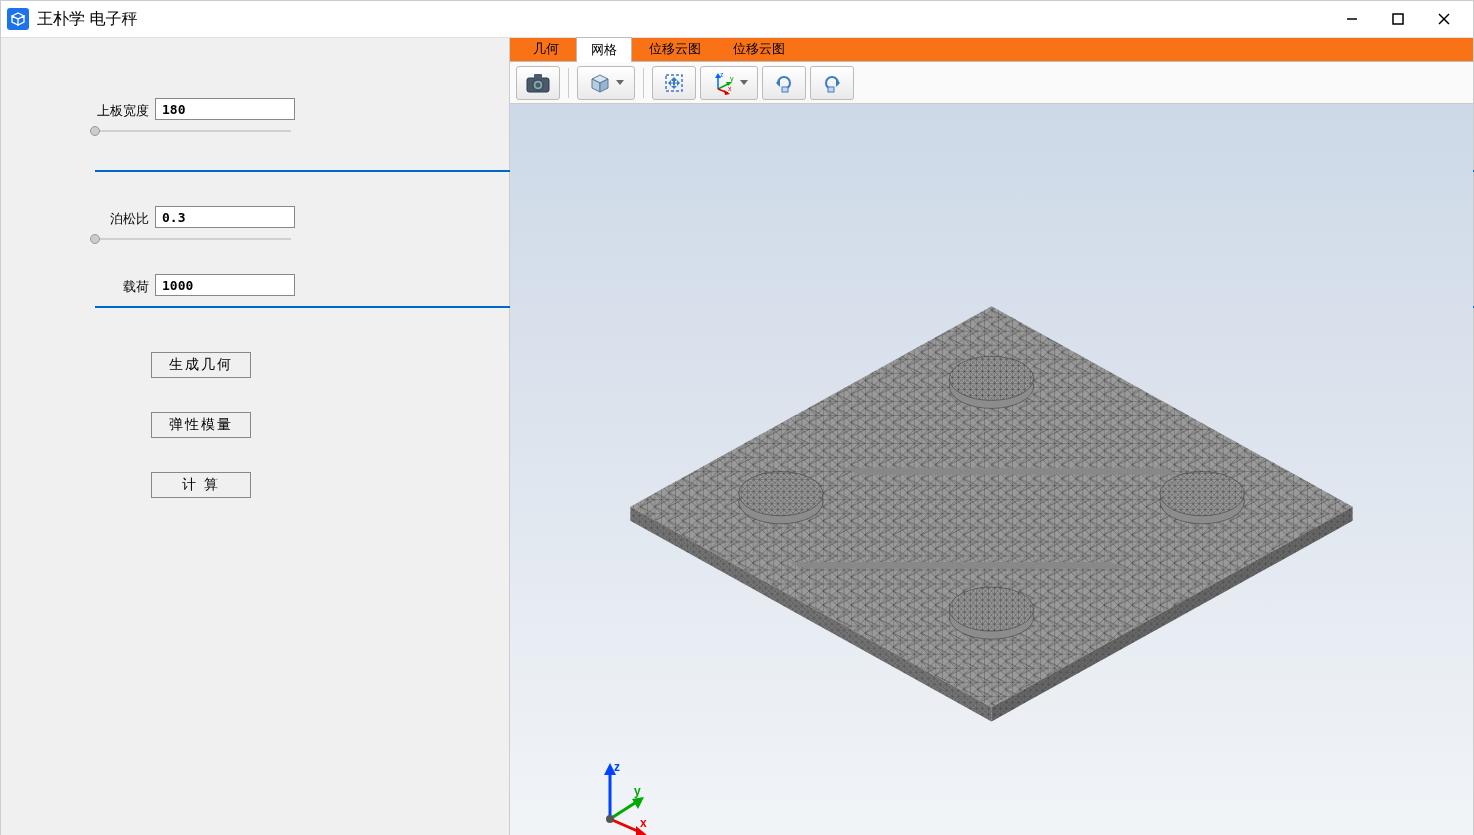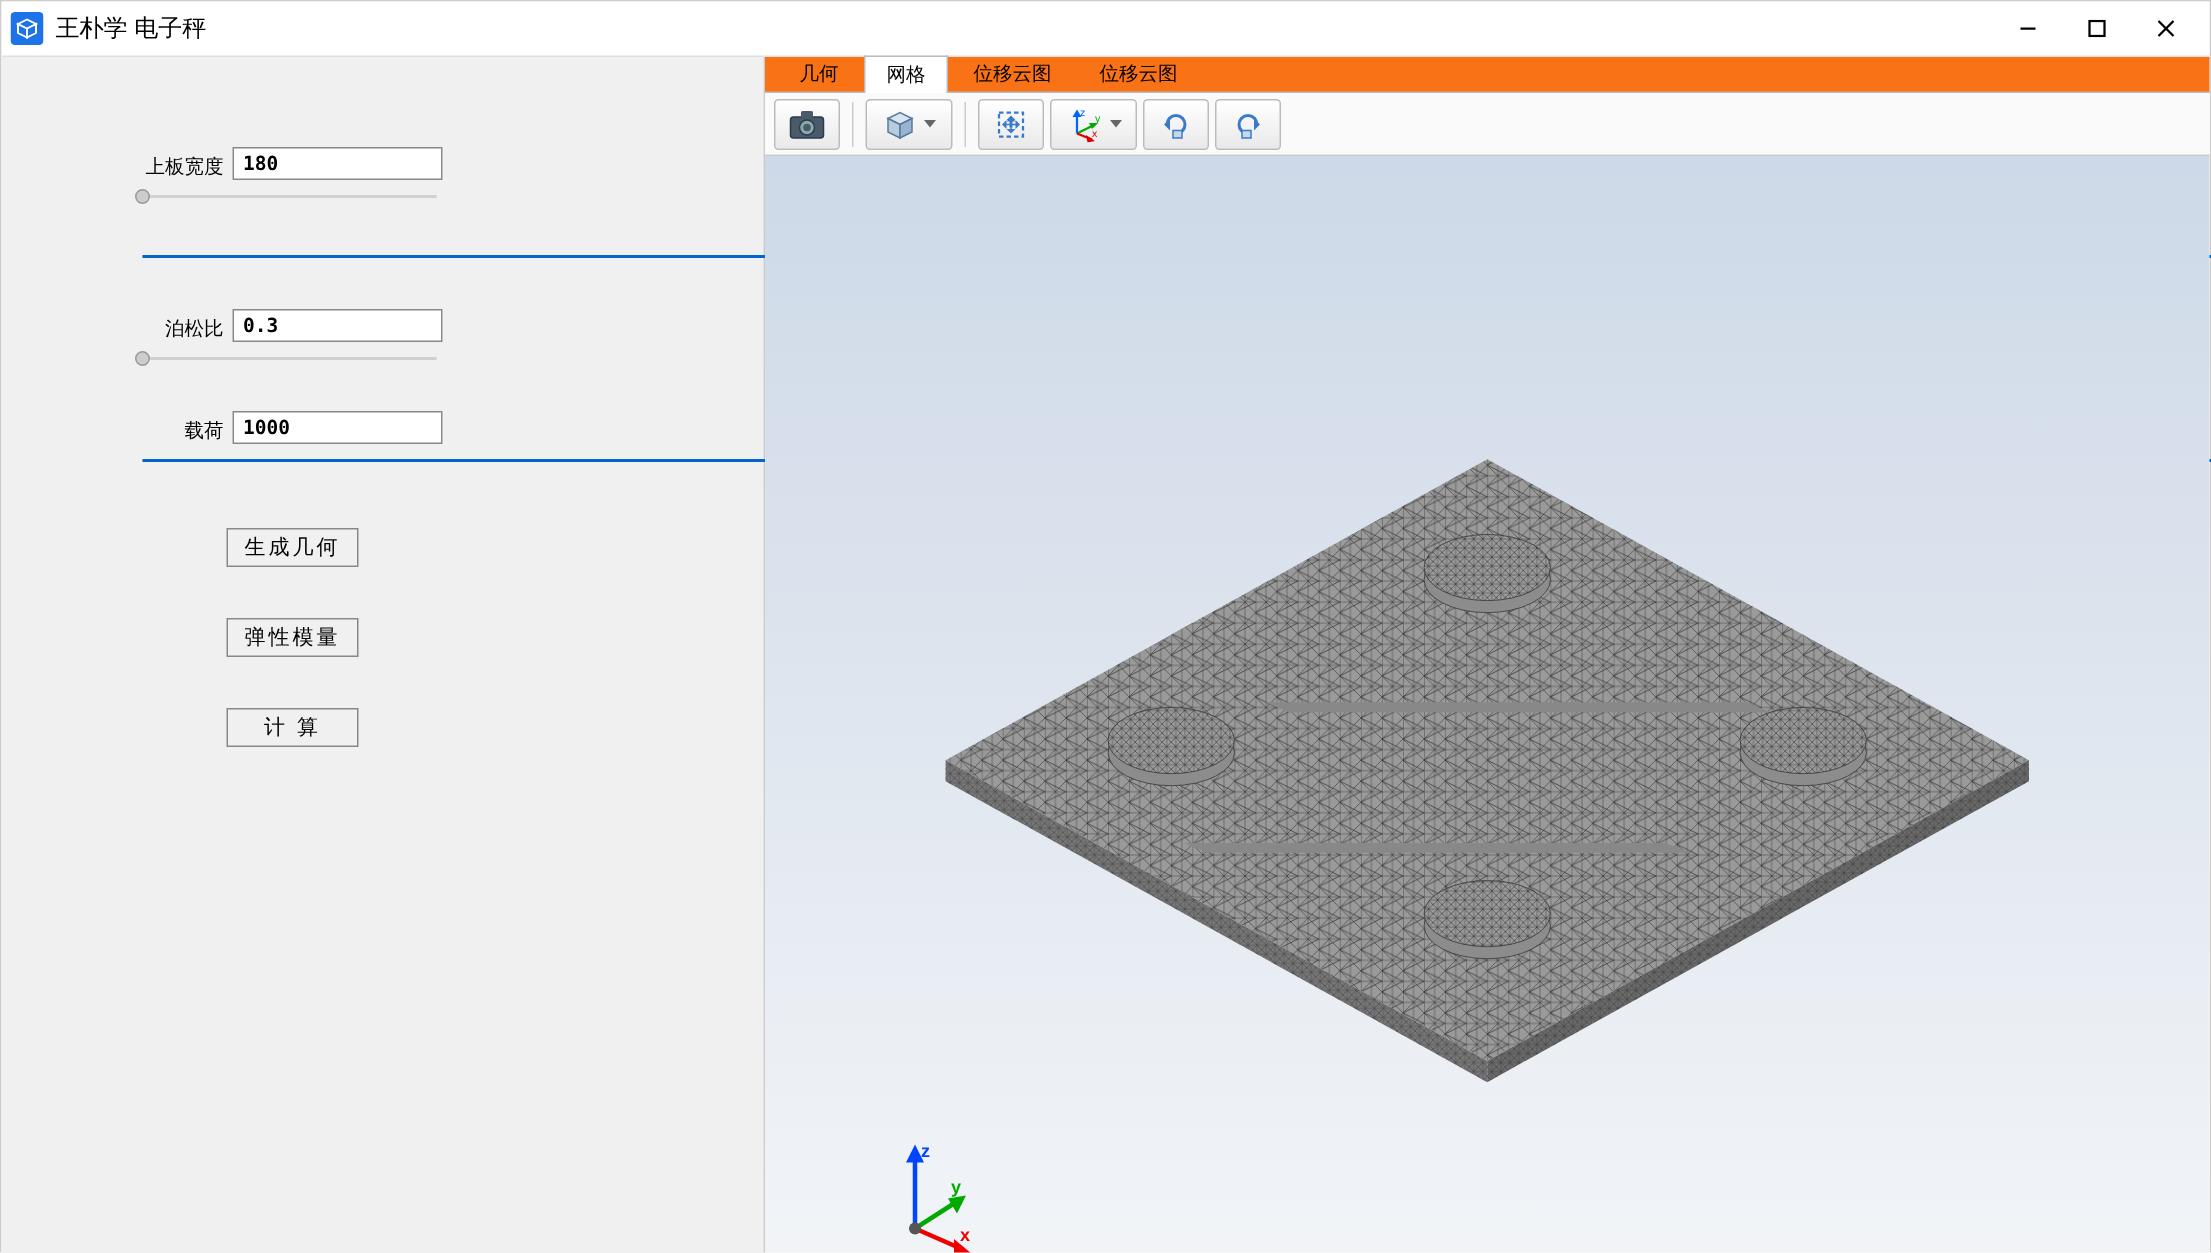--- a/index.html
+++ b/index.html
@@ -94,21 +94,21 @@
   border: 1px solid #999;
   border-radius: 50%;
   transform: translateX(-5px);
 }
 .btn-col {
   padding-left: 150px;
   margin-top: 40px;
 }
 .btn {
   display: block;
-  width: 88px;
+  width: 100px;
   height: 26px;
   margin-bottom: 34px;
   background: #f0f0f0;
   border: 1px solid #888;
   font-size: 14px;
   cursor: pointer;
   letter-spacing: 2px;
 }
 
 .main {

